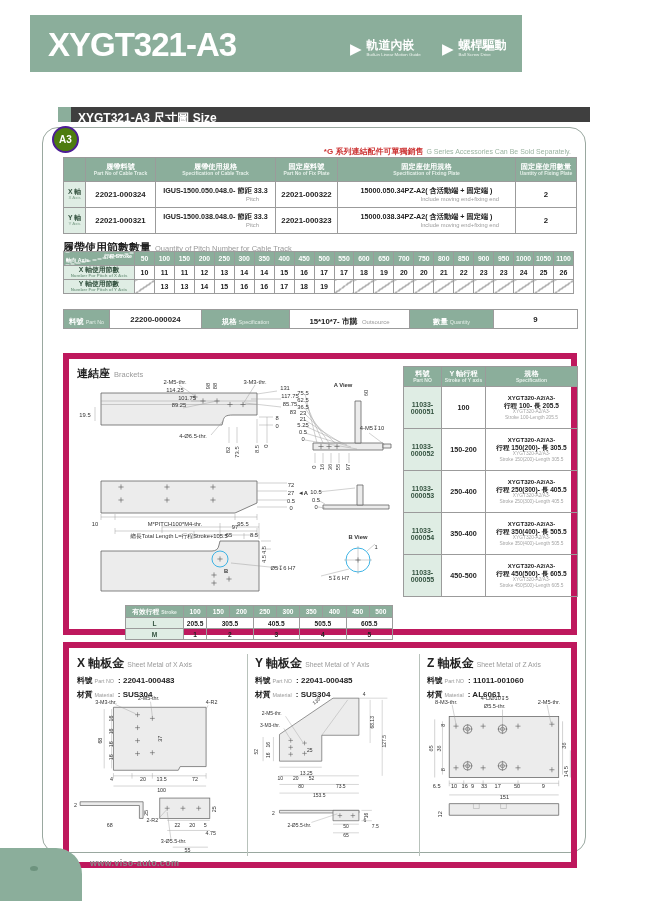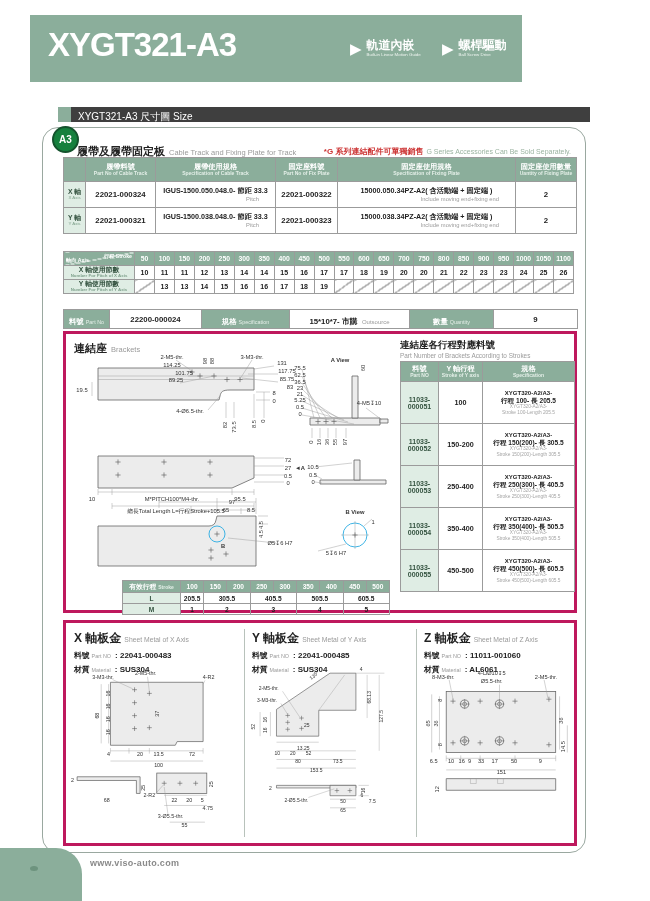--- a/index.html
+++ b/index.html
@@ -1,33 +1,33 @@
 <!DOCTYPE html>
 <html><head>
 <meta charset="utf-8">
 <style>
   * { box-sizing: border-box; margin:0; padding:0; }
   html,body { width:650px; height:901px; background:#fff; font-family:"Liberation Sans",sans-serif; }
   .abs { position:absolute; }
   
-  .banner { left:30px; top:15px; width:492px; height:67px; background:#8bae9b; color:#fff; }
+  .banner { left:30px; top:15px; width:492px; height:57px; background:#8bae9b; color:#fff; }
   .banner .model { left:18px; top:11px; font-size:33px; font-weight:700; letter-spacing:-1px; }
   .banner .axis  { left:186px; top:20px; font-size:24px; font-weight:400;margin-top:44px; }
   .feat { display:flex; align-items:center; }
   .feat .tri { font-size:15px; line-height:1; margin-right:5px; }
   .feat .zh { font-size:12px; font-weight:700; display:block; line-height:1.1; }
   .feat .en { font-size:4.4px; display:block; color:#eef5f0; }
   .f1 { left:320px; top:24px; } .f2 { left:412px; top:24px; }
   
   .secbar { left:58px; top:107px; width:532px; height:15px; background:#3f3f3f; color:#fff; }
   .secbar .chip { left:0; top:0; width:13px; height:15px; background:#8bae9b; }
-  .secbar .txt { left:20px; top:3px; font-size:10px; font-weight:400; }
+  .secbar .txt { left:20px; top:3px; font-size:12px; font-weight:700; }
   
   .panel { left:42px; top:127px; width:544px; height:726px; border:1.5px solid #9aa8a0; border-radius:16px; }
-  .badge { left:9px; top:-2px; width:27px; height:27px; border-radius:50%; background:#15803d; border:2px solid #14532d;
+  .badge { left:9px; top:-2px; width:27px; height:27px; border-radius:50%; background:#4d7c0f; border:2px solid #4c1d95;
            color:#fff; font-size:10px; font-weight:700; display:flex; align-items:center; justify-content:center; }
   .sec-title .t-zh { font-size:11px; font-weight:700; color:#222; }
   .sec-title .t-en { font-size:7.5px; color:#9a9a9a; margin-left:4px; }
   .note { right:14px; top:18px; font-size:0; text-align:right; }
   .note .r { font-size:8px; font-weight:700; color:#cc3333; }
   .note .g { font-size:7px; color:#9ab3a0; margin-left:3px; }
   
   table { border-collapse:collapse; table-layout:fixed;padding-left:40px; }
   td,th { border:1px solid #9b9b9b; padding:0; overflow:hidden; text-align:center; vertical-align:middle; }
   .gh { background:#8bae9b; color:#fff; }
@@ -42,21 +42,21 @@
   .t1 { width:514px; } .t1 td { height:26px; } .t1 .hr th { height:24px; }
   .t2 td { height:14px; font-size:7px; font-weight:700; color:#222; }
   .t2 .hr th { height:14px; font-size:6.8px; font-weight:700; }
   .corner { position:relative; background:#8bae9b;
             background-image:linear-gradient(to bottom right, rgba(0,0,0,0) 48.5%, #fff 48.5%, #fff 51.5%, rgba(0,0,0,0) 51.5%); }
   .corner .tr { position:absolute; top:1px; right:2px; font-size:5.2px; color:#fff; font-weight:700; }
   .corner .bl { position:absolute; bottom:1px; left:2px; font-size:5.2px; color:#fff; font-weight:700; }
   .diag { background-image:linear-gradient(to bottom right, rgba(0,0,0,0) 47%, #9b9b9b 47%, #9b9b9b 53%, rgba(0,0,0,0) 53%); }
   .t3 td { height:17px; }
   .t3 .gh .zh { display:inline; font-size:7.4px; } .t3 .gh .en { display:inline; font-size:5.4px; margin-left:2px; }
-  .box { border:3px solid #be185d; }
+  .box { border:6px solid #be185d;margin-top:22px; }
   .bt { width:174px; } .bt .hr th { height:20px; }
   .bt td { height:42px; }
   .bt .part { font-size:7px; font-weight:700; color:#33523f; }
   .bt .stroke { font-size:7.2px; font-weight:700; color:#222; }
   .spec4 .l1 { display:block; font-size:6px; font-weight:700; color:#222; line-height:1.15; }
   .spec4 .l2 { display:block; font-size:6.6px; font-weight:700; color:#222; line-height:1.15; }
   .spec4 .l3 { display:block; font-size:4.8px; color:#a5a5a5; line-height:1.15; }
   .st .hr th { height:12px; font-size:6.6px; font-weight:700; }
   .st td { height:11px; font-size:6.6px; font-weight:700; color:#222; }
   .st .lgc { background:#dfede4; color:#33523f; }
@@ -113,23 +113,20 @@
 </div>
 
 <div class="abs secbar">
   <div class="abs chip"></div>
   <div class="abs txt">XYGT321-A3 尺寸圖 Size</div>
 </div>
 
 <div class="abs panel">
   <div class="abs badge">A3</div>
 
-  <div class="abs sec-title" style="left:34px;top:13px;">
-    <span class="t-zh">履帶及履帶固定板</span><span class="t-en">Cable Track and Fixing Plate for Track</span>
-  </div>
   <div class="abs note">
     <span class="r">*G 系列連結配件可單獨銷售</span><span class="g">G Series Accessories Can Be Sold Separately.</span>
   </div>
   <table class="abs t1" style="left:20px;top:29px;">
     <colgroup>
         <col style="width:22px">
         <col style="width:70px">
         <col style="width:120px">
         <col style="width:62px">
         <col style="width:178px">
@@ -189,20 +186,23 @@
       <td class="val">22021-000323</td>
       <td class="spec">
             <span class="main">15000.038.34PZ-A2( 含活動端 + 固定端 )</span>
             <span class="sub">Include moving end+fixing end</span>
           </td>
       <td class="val">2</td>
     </tr>
   </tbody>
     </table>
 
+  <div class="abs sec-title" style="left:20px;top:109px;">
+    <span class="t-zh">履帶使用節數數量</span><span class="t-en">Quantity of Pitch Number for Cable Track</span>
+  </div>
   <table class="abs t2" style="left:20px;top:123px;width:511px;">
     <colgroup>
         <col style="width:71px">
       </colgroup>
     <tbody>
         <tr class="hr">
       <th class="corner">
             <span class="tr">行程 Stroke</span>
             <span class="bl">軸向 Axis</span>
           </th>
@@ -418,24 +418,20 @@
           <text x="195" y="186" transform="rotate(-90 195 186)" font-size="4.4">4.5</text>
           <text x="212" y="197" text-anchor="start">Ø5↧6 H7</text>
           <text x="155" y="200" fill="#29abe2" font-size="6" font-weight="bold">B</text>
           <text x="287" y="166" fill="#29abe2" font-size="7" font-weight="bold">B View</text>
           <text x="268" y="207" text-anchor="end">5↧6 H7</text>
           <text x="305" y="176" font-size="4.8">1</text>
         </g>
     </svg>
 
     <div class="abs" style="left:334px;top:5px;">
-      <div>
-        <div style="font-size:9.5px;font-weight:700;color:#222;">連結座各行程對應料號</div>
-        <div style="font-size:6.4px;color:#9a9a9a;">Part Number of Brackets According to Strokes</div>
-      </div>
       <table class="bt" style="margin-top:2px;">
         <colgroup>
             <col style="width:38px">
             <col style="width:44px">
             <col style="width:92px">
           </colgroup>
         <tbody>
             <tr class="hr">
           <th class="gh">
                 <span class="zh">料號</span>

